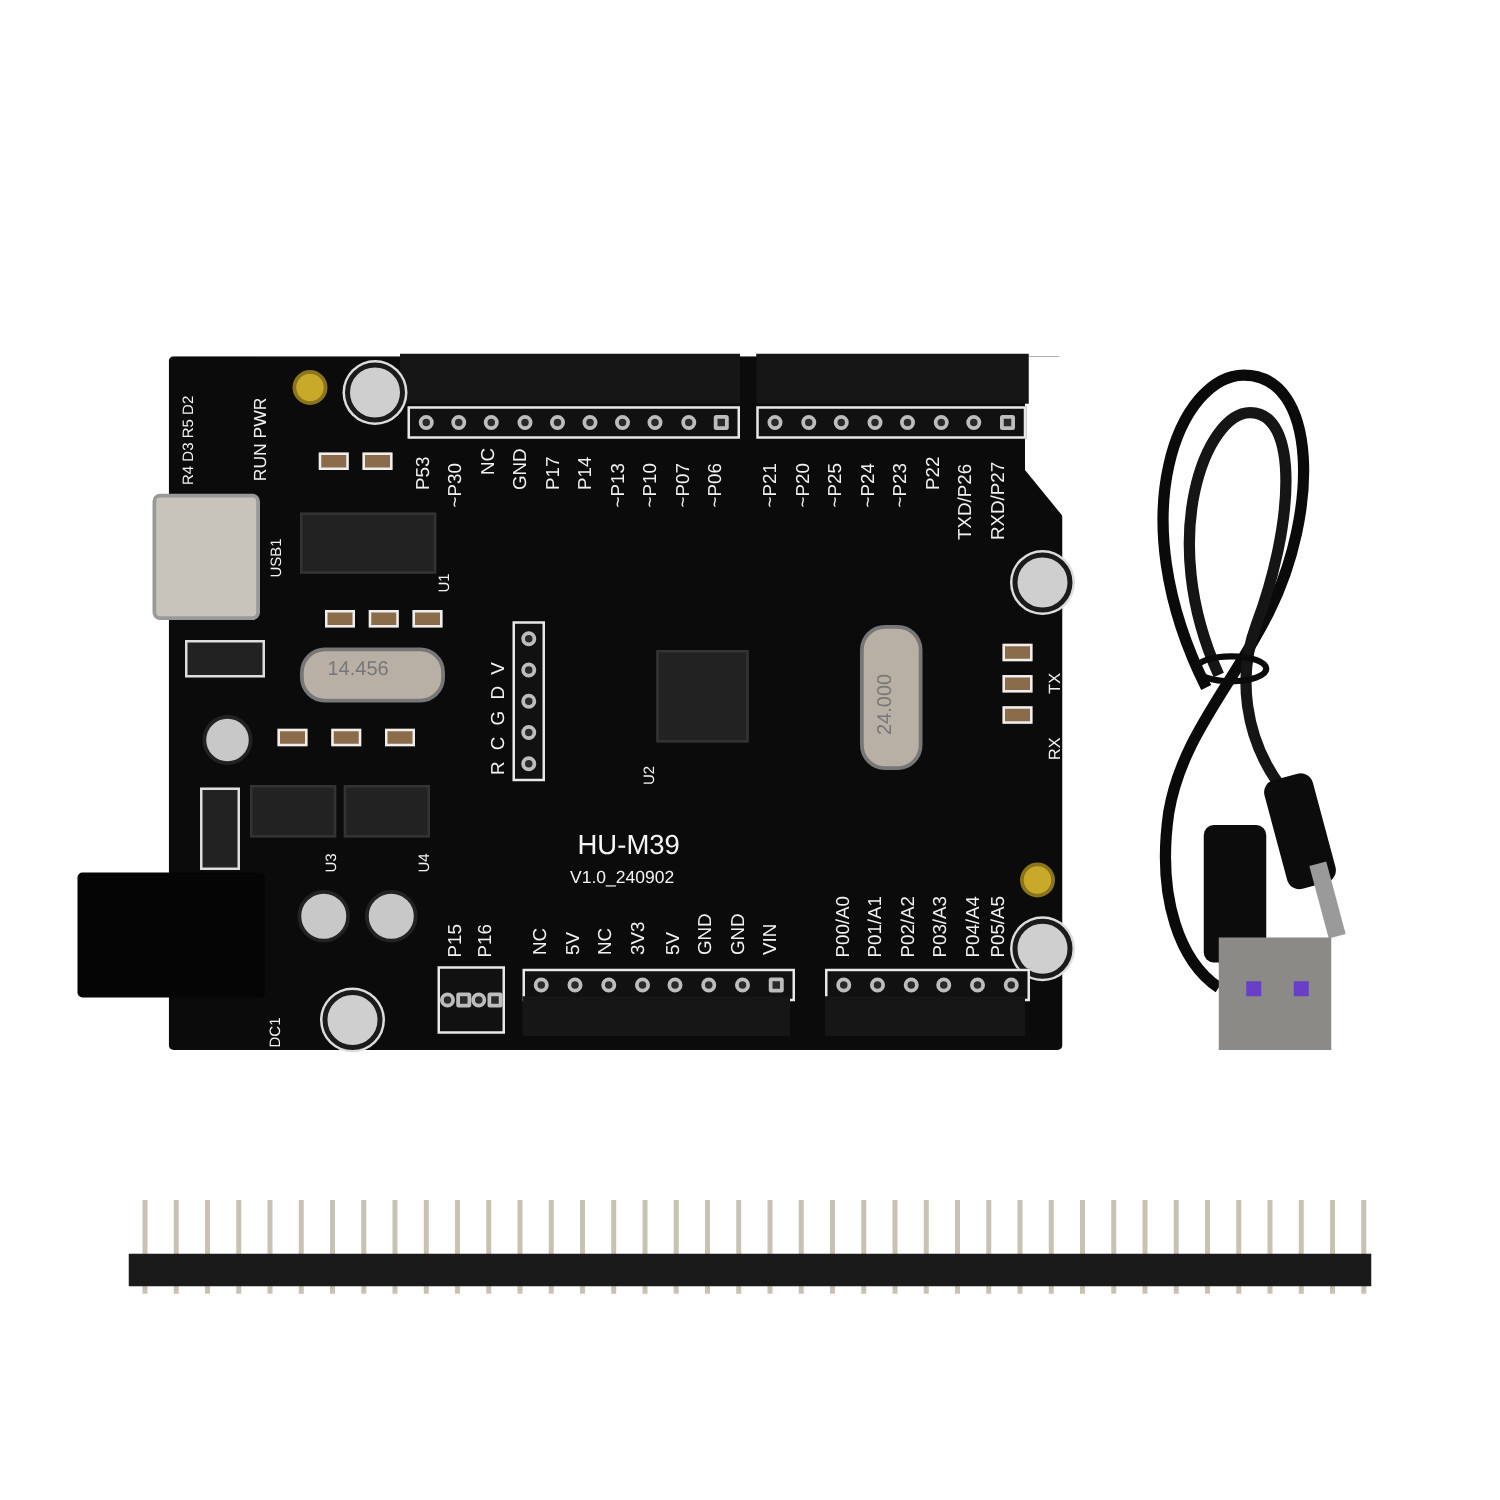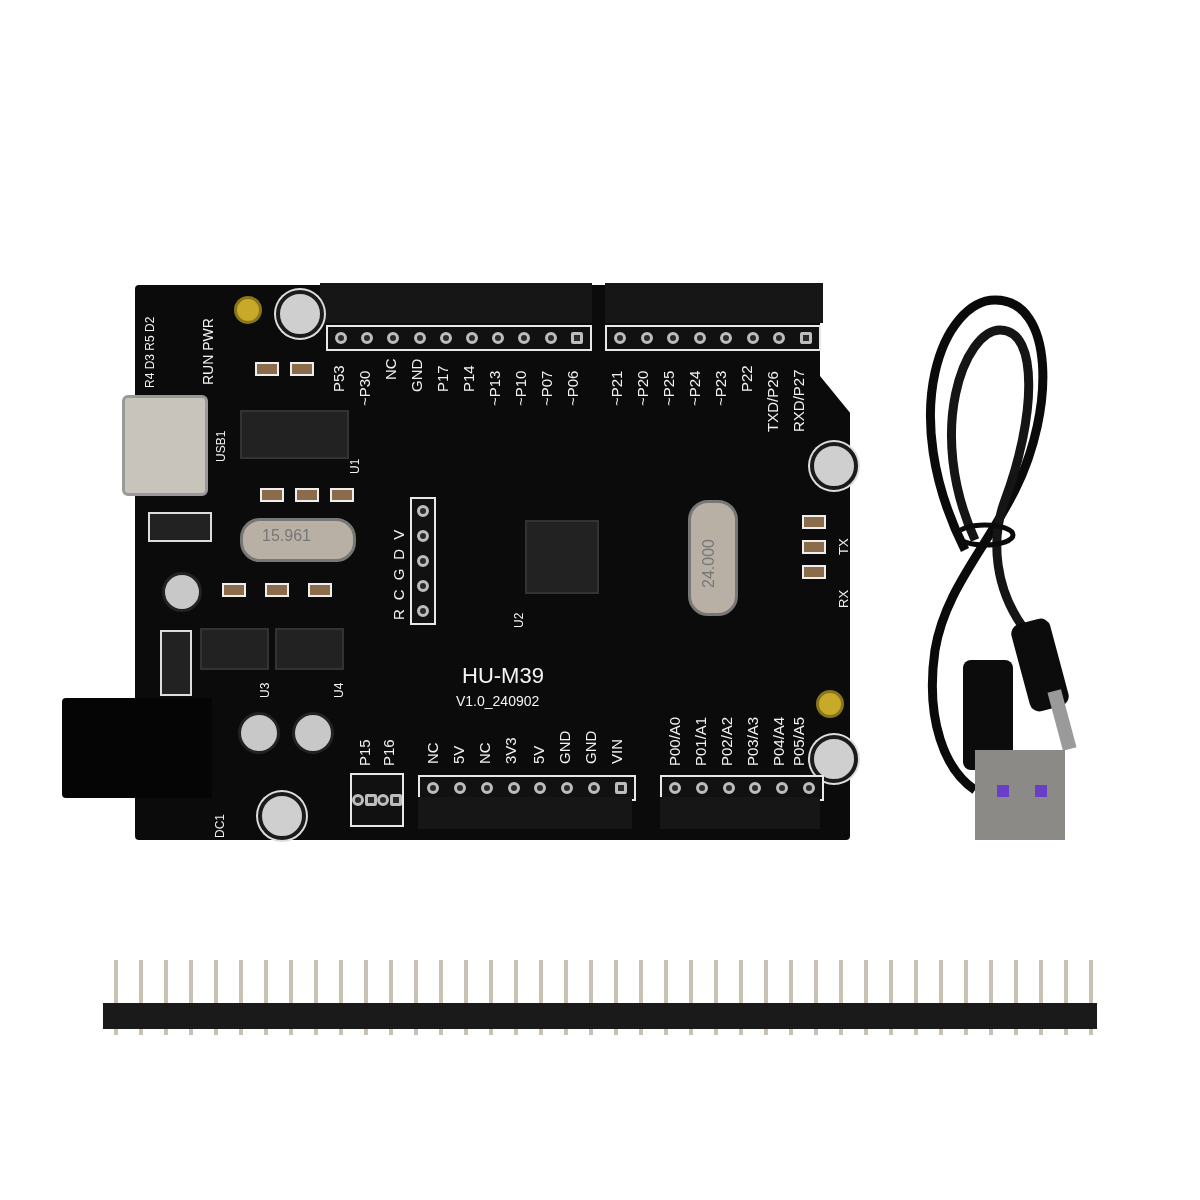--- a/index.html
+++ b/index.html
@@ -87,21 +87,21 @@
 <div class="silk vert" style="left:200px;top:385px;font-size:14px;">RUN PWR</div>
 <div class="silk vert" style="left:143px;top:388px;font-size:12px;"><span>R4</span> <span>D3</span> <span>R5</span> <span>D2</span></div>
 
 <div class="usbc"></div>
 <div class="silk vert" style="left:214px;top:462px;font-size:12px;">USB1</div>
 
 <div class="chip" style="left:240px;top:410px;width:105px;height:45px;"></div>
 <div class="silk vert" style="left:348px;top:474px;font-size:12px;">U1</div>
 
 <div class="crystal" style="left:240px;top:518px;width:110px;height:38px;"></div>
-<div class="silk" style="left:262px;top:527px;color:#777;font-size:16px;">15.961</div>
+<div class="silk" style="left:262px;top:527px;color:#777;font-size:16px;">14.456</div>
 
 <div class="chip" style="left:525px;top:520px;width:70px;height:70px;"></div>
 <div class="silk vert" style="left:512px;top:628px;font-size:12px;">U2</div>
 
 <div class="header" style="left:410px;top:497px;width:22px;height:124px;flex-direction:column;">
   <span class="pin"></span>
     <span class="pin"></span>
     <span class="pin"></span>
     <span class="pin"></span>
     <span class="pin"></span>

